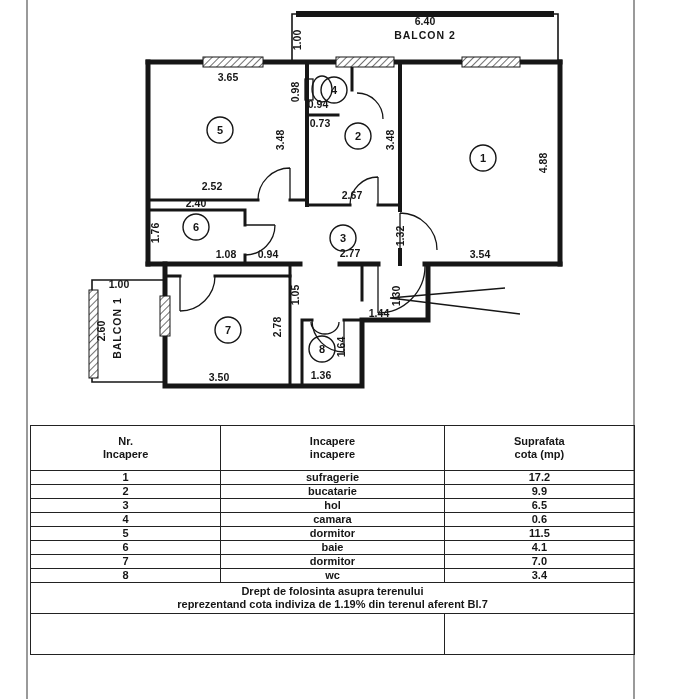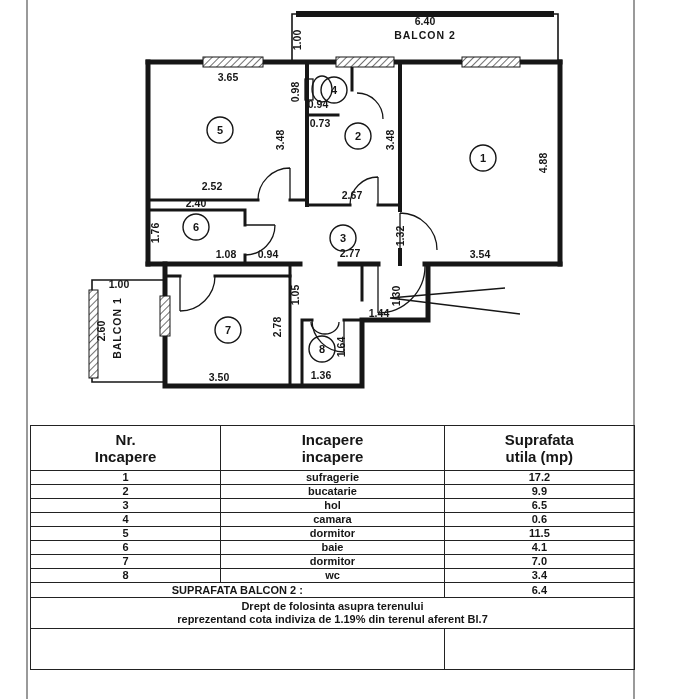--- a/index.html
+++ b/index.html
@@ -19,21 +19,21 @@
 
   #area-table{
     position:absolute;left:30px;top:425px;width:605px;
     border-collapse:collapse;table-layout:fixed;
     font-size:11px;font-weight:bold;color:#161616;
   }
   #area-table td, #area-table th{
     border:1.5px solid #222;text-align:center;vertical-align:middle;
     padding:0;line-height:1.15;overflow:hidden;white-space:nowrap;
   }
-  #area-table th{height:44px;font-size:15px;font-weight:bold;}
+  #area-table th{height:44px;font-size:11px;font-weight:bold;}
   .hdr-line{display:block;}
   tr.data-row td{height:13px;}
   tr.total-row td{height:14px;border-top-width:2.5px;}
   tr.total-row td.total-label{text-align:right;padding-right:55px;}
   tr.thick-top td{border-top-width:3px;}
   tr.footer-row td{height:30px;font-size:11px;}
   .footer-line{display:block;}
   tr.partial-row td{height:40px;border-top-width:2px;}
   col.c1{width:31.5%;} col.c2{width:37%;} col.c3{width:31.5%;}
 </style>
@@ -167,21 +167,21 @@
       <th>
         <span class="hdr-line">Nr.</span>
         <span class="hdr-line">Incapere</span>
       </th>
       <th>
         <span class="hdr-line">Incapere</span>
         <span class="hdr-line">incapere</span>
       </th>
       <th>
         <span class="hdr-line">Suprafata</span>
-        <span class="hdr-line">utila  (mp)</span>
+        <span class="hdr-line">cota  (mp)</span>
       </th>
     </tr>
   </thead>
   <tbody id="rows-body">
       <tr class="data-row">
         <td>1</td>
         <td>sufragerie</td>
         <td>17.2</td>
       </tr>
       <tr class="data-row">
@@ -214,24 +214,20 @@
         <td>dormitor</td>
         <td>7.0</td>
       </tr>
       <tr class="data-row">
         <td>8</td>
         <td>wc</td>
         <td>3.4</td>
       </tr>
     </tbody>
   <tbody id="totals-body">
-      <tr class="total-row">
-        <td colspan="2" class="total-label">SUPRAFATA BALCON 2 :</td>
-        <td>6.4</td>
-      </tr>
     </tbody>
   <tbody>
     <tr class="footer-row">
       <td colspan="3">
         <span class="footer-line">Drept de folosinta asupra terenului</span>
         <span class="footer-line">reprezentand cota indiviza de 1.19% din terenul aferent Bl.7</span>
       </td>
     </tr>
     <tr class="partial-row">
       <td colspan="2" style="width:54.5%"></td>

